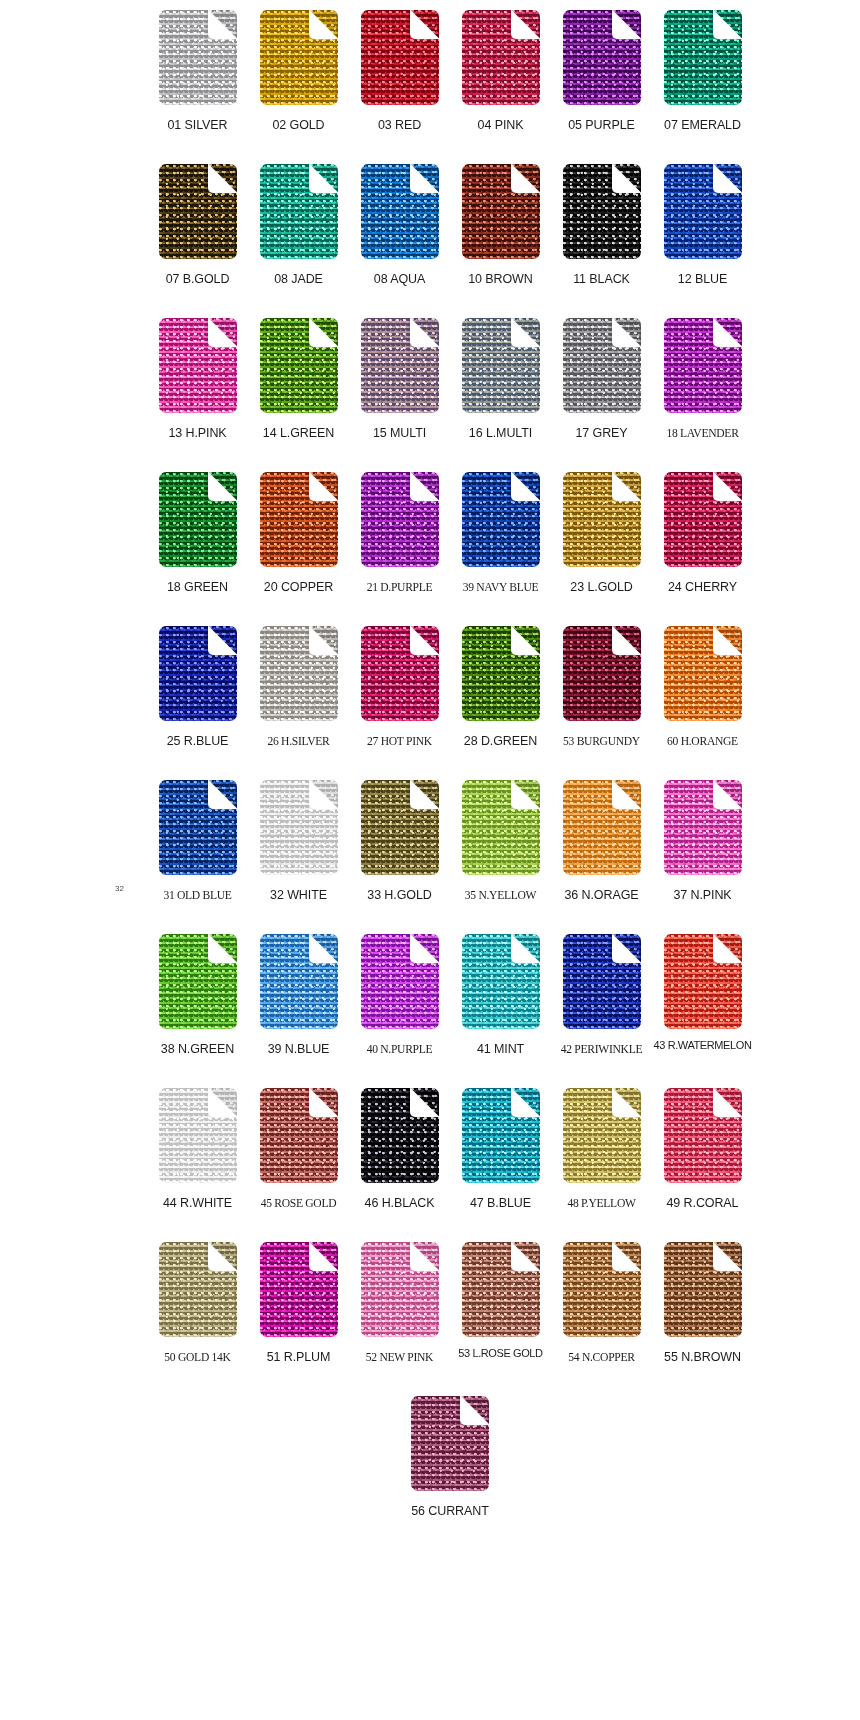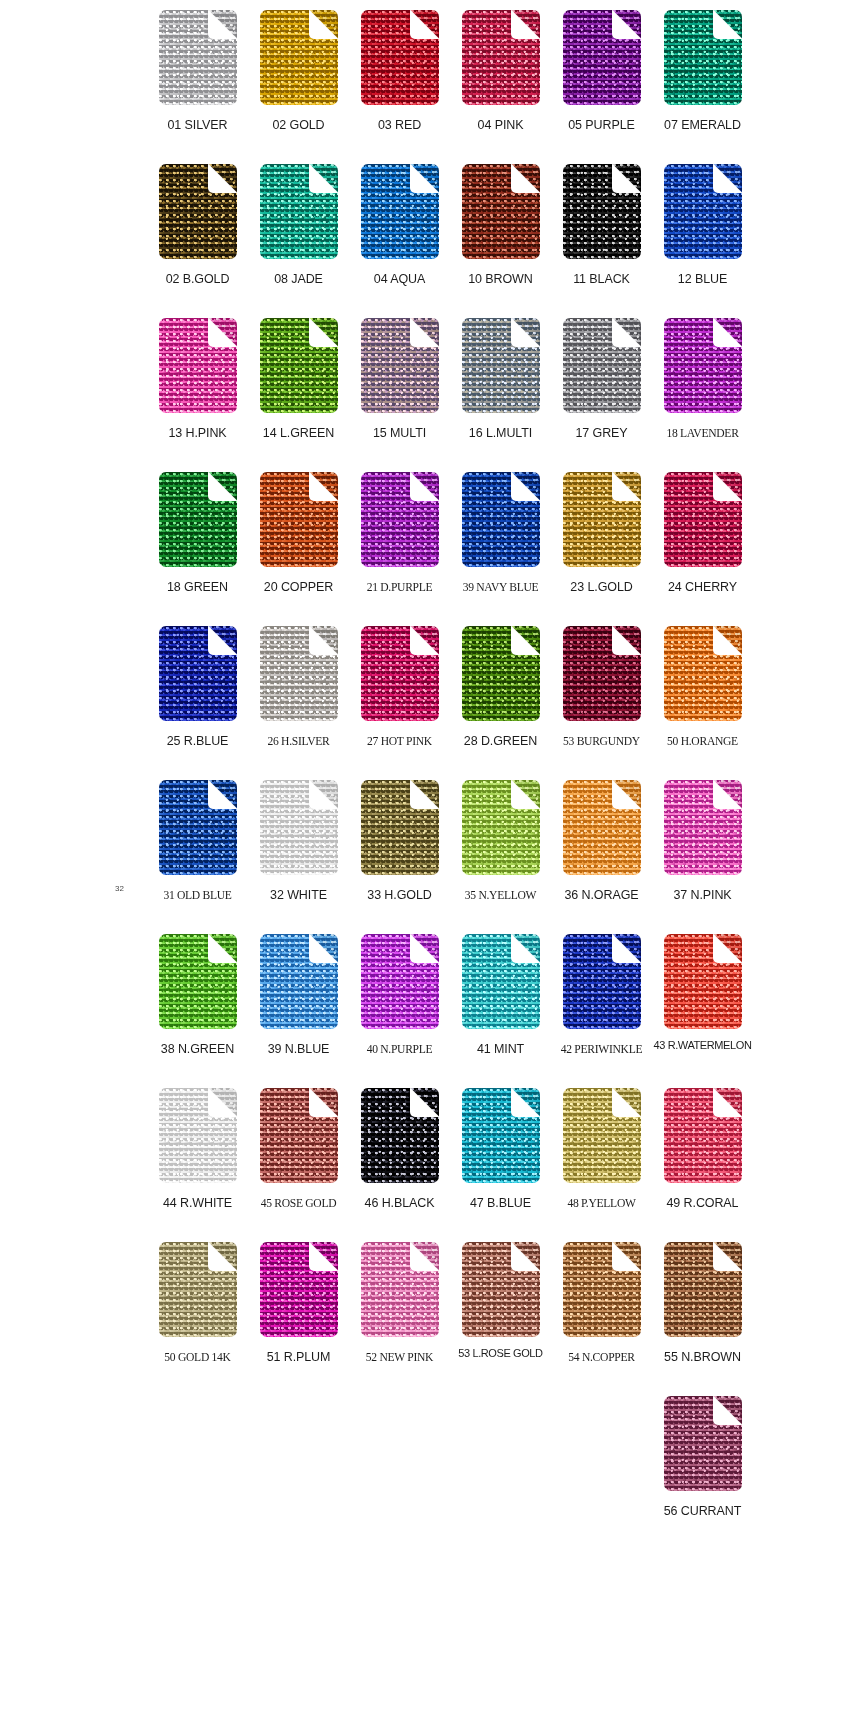--- a/index.html
+++ b/index.html
@@ -98,21 +98,21 @@
   .label.tighter{ font-size: 11px; letter-spacing: -0.4px; margin-top: 9px; }
 
   .side-mark {
     position: absolute;
     left: -40px;
     top: 104px;
     font-size: 8px;
     color: #4a4a4a;
   }
 
-  .row.single { justify-content: flex-end; }
+  .row.single { justify-content: center; }
 </style>
 </head>
 <body>
 
 <div id="sheet">
   <div class="grid">
       <div class="row">
         <div class="cell">
           <div class="swatch" style="background-color: rgb(195, 195, 197); background-image: radial-gradient(circle at 20% 30%, rgb(255, 255, 255) 0px, rgb(255, 255, 255) 1.1px, transparent 1.6px), radial-gradient(circle at 70% 80%, rgb(255, 255, 255) 0px, rgb(255, 255, 255) 0.9px, transparent 1.4px), radial-gradient(circle at 45% 15%, rgb(143, 143, 146) 0px, rgb(143, 143, 146) 2.2px, transparent 2.8px), radial-gradient(circle at 85% 60%, rgb(143, 143, 146) 0px, rgb(143, 143, 146) 1.8px, transparent 2.4px), radial-gradient(circle at 60% 45%, rgb(232, 232, 234) 0px, rgb(232, 232, 234) 1.4px, transparent 2px), linear-gradient(135deg, rgb(232, 232, 234) 0%, rgb(195, 195, 197) 40%, rgb(195, 195, 197) 60%, rgb(143, 143, 146) 100%); background-size: 7px 7px, 11px 11px, 5px 5px, 100% 100%;">
             <div class="fold-notch"></div>
@@ -155,35 +155,35 @@
           </div>
           <div class="label">07 EMERALD</div>
         </div>
       </div>
       <div class="row">
         <div class="cell">
           <div class="swatch" style="background-color: rgb(74, 58, 24); background-image: radial-gradient(circle at 20% 30%, rgb(232, 200, 120) 0px, rgb(232, 200, 120) 1.1px, transparent 1.6px), radial-gradient(circle at 70% 80%, rgb(232, 200, 120) 0px, rgb(232, 200, 120) 0.9px, transparent 1.4px), radial-gradient(circle at 45% 15%, rgb(26, 18, 5) 0px, rgb(26, 18, 5) 2.2px, transparent 2.8px), radial-gradient(circle at 85% 60%, rgb(26, 18, 5) 0px, rgb(26, 18, 5) 1.8px, transparent 2.4px), radial-gradient(circle at 60% 45%, rgb(138, 108, 42) 0px, rgb(138, 108, 42) 1.4px, transparent 2px), linear-gradient(135deg, rgb(138, 108, 42) 0%, rgb(74, 58, 24) 40%, rgb(74, 58, 24) 60%, rgb(26, 18, 5) 100%); background-size: 7px 7px, 11px 11px, 5px 5px, 100% 100%;">
             <div class="fold-notch"></div>
             <div class="fold-tri" style="background-color: rgb(74, 58, 24); background-image: radial-gradient(circle at 20% 30%, rgb(232, 200, 120) 0px, rgb(232, 200, 120) 1.1px, transparent 1.6px), radial-gradient(circle at 70% 80%, rgb(232, 200, 120) 0px, rgb(232, 200, 120) 0.9px, transparent 1.4px), radial-gradient(circle at 45% 15%, rgb(26, 18, 5) 0px, rgb(26, 18, 5) 2.2px, transparent 2.8px), radial-gradient(circle at 85% 60%, rgb(26, 18, 5) 0px, rgb(26, 18, 5) 1.8px, transparent 2.4px), radial-gradient(circle at 60% 45%, rgb(138, 108, 42) 0px, rgb(138, 108, 42) 1.4px, transparent 2px), linear-gradient(135deg, rgb(138, 108, 42) 0%, rgb(74, 58, 24) 40%, rgb(74, 58, 24) 60%, rgb(26, 18, 5) 100%); background-size: 7px 7px, 11px 11px, 5px 5px, 100% 100%;"></div>
           </div>
-          <div class="label">02 B.GOLD</div>
+          <div class="label">07 B.GOLD</div>
         </div>
         <div class="cell">
           <div class="swatch" style="background-color: rgb(17, 184, 154); background-image: radial-gradient(circle at 20% 30%, rgb(160, 255, 232) 0px, rgb(160, 255, 232) 1.1px, transparent 1.6px), radial-gradient(circle at 70% 80%, rgb(160, 255, 232) 0px, rgb(160, 255, 232) 0.9px, transparent 1.4px), radial-gradient(circle at 45% 15%, rgb(4, 96, 80) 0px, rgb(4, 96, 80) 2.2px, transparent 2.8px), radial-gradient(circle at 85% 60%, rgb(4, 96, 80) 0px, rgb(4, 96, 80) 1.8px, transparent 2.4px), radial-gradient(circle at 60% 45%, rgb(58, 212, 184) 0px, rgb(58, 212, 184) 1.4px, transparent 2px), linear-gradient(135deg, rgb(58, 212, 184) 0%, rgb(17, 184, 154) 40%, rgb(17, 184, 154) 60%, rgb(4, 96, 80) 100%); background-size: 7px 7px, 11px 11px, 5px 5px, 100% 100%;">
             <div class="fold-notch"></div>
             <div class="fold-tri" style="background-color: rgb(17, 184, 154); background-image: radial-gradient(circle at 20% 30%, rgb(160, 255, 232) 0px, rgb(160, 255, 232) 1.1px, transparent 1.6px), radial-gradient(circle at 70% 80%, rgb(160, 255, 232) 0px, rgb(160, 255, 232) 0.9px, transparent 1.4px), radial-gradient(circle at 45% 15%, rgb(4, 96, 80) 0px, rgb(4, 96, 80) 2.2px, transparent 2.8px), radial-gradient(circle at 85% 60%, rgb(4, 96, 80) 0px, rgb(4, 96, 80) 1.8px, transparent 2.4px), radial-gradient(circle at 60% 45%, rgb(58, 212, 184) 0px, rgb(58, 212, 184) 1.4px, transparent 2px), linear-gradient(135deg, rgb(58, 212, 184) 0%, rgb(17, 184, 154) 40%, rgb(17, 184, 154) 60%, rgb(4, 96, 80) 100%); background-size: 7px 7px, 11px 11px, 5px 5px, 100% 100%;"></div>
           </div>
           <div class="label">08 JADE</div>
         </div>
         <div class="cell">
           <div class="swatch" style="background-color: rgb(10, 116, 214); background-image: radial-gradient(circle at 20% 30%, rgb(159, 216, 255) 0px, rgb(159, 216, 255) 1.1px, transparent 1.6px), radial-gradient(circle at 70% 80%, rgb(159, 216, 255) 0px, rgb(159, 216, 255) 0.9px, transparent 1.4px), radial-gradient(circle at 45% 15%, rgb(3, 58, 112) 0px, rgb(3, 58, 112) 2.2px, transparent 2.8px), radial-gradient(circle at 85% 60%, rgb(3, 58, 112) 0px, rgb(3, 58, 112) 1.8px, transparent 2.4px), radial-gradient(circle at 60% 45%, rgb(48, 150, 238) 0px, rgb(48, 150, 238) 1.4px, transparent 2px), linear-gradient(135deg, rgb(48, 150, 238) 0%, rgb(10, 116, 214) 40%, rgb(10, 116, 214) 60%, rgb(3, 58, 112) 100%); background-size: 7px 7px, 11px 11px, 5px 5px, 100% 100%;">
             <div class="fold-notch"></div>
             <div class="fold-tri" style="background-color: rgb(10, 116, 214); background-image: radial-gradient(circle at 20% 30%, rgb(159, 216, 255) 0px, rgb(159, 216, 255) 1.1px, transparent 1.6px), radial-gradient(circle at 70% 80%, rgb(159, 216, 255) 0px, rgb(159, 216, 255) 0.9px, transparent 1.4px), radial-gradient(circle at 45% 15%, rgb(3, 58, 112) 0px, rgb(3, 58, 112) 2.2px, transparent 2.8px), radial-gradient(circle at 85% 60%, rgb(3, 58, 112) 0px, rgb(3, 58, 112) 1.8px, transparent 2.4px), radial-gradient(circle at 60% 45%, rgb(48, 150, 238) 0px, rgb(48, 150, 238) 1.4px, transparent 2px), linear-gradient(135deg, rgb(48, 150, 238) 0%, rgb(10, 116, 214) 40%, rgb(10, 116, 214) 60%, rgb(3, 58, 112) 100%); background-size: 7px 7px, 11px 11px, 5px 5px, 100% 100%;"></div>
           </div>
-          <div class="label">04 AQUA</div>
+          <div class="label">08 AQUA</div>
         </div>
         <div class="cell">
           <div class="swatch" style="background-color: rgb(142, 42, 28); background-image: radial-gradient(circle at 20% 30%, rgb(232, 144, 122) 0px, rgb(232, 144, 122) 1.1px, transparent 1.6px), radial-gradient(circle at 70% 80%, rgb(232, 144, 122) 0px, rgb(232, 144, 122) 0.9px, transparent 1.4px), radial-gradient(circle at 45% 15%, rgb(58, 14, 6) 0px, rgb(58, 14, 6) 2.2px, transparent 2.8px), radial-gradient(circle at 85% 60%, rgb(58, 14, 6) 0px, rgb(58, 14, 6) 1.8px, transparent 2.4px), radial-gradient(circle at 60% 45%, rgb(173, 74, 50) 0px, rgb(173, 74, 50) 1.4px, transparent 2px), linear-gradient(135deg, rgb(173, 74, 50) 0%, rgb(142, 42, 28) 40%, rgb(142, 42, 28) 60%, rgb(58, 14, 6) 100%); background-size: 7px 7px, 11px 11px, 5px 5px, 100% 100%;">
             <div class="fold-notch"></div>
             <div class="fold-tri" style="background-color: rgb(142, 42, 28); background-image: radial-gradient(circle at 20% 30%, rgb(232, 144, 122) 0px, rgb(232, 144, 122) 1.1px, transparent 1.6px), radial-gradient(circle at 70% 80%, rgb(232, 144, 122) 0px, rgb(232, 144, 122) 0.9px, transparent 1.4px), radial-gradient(circle at 45% 15%, rgb(58, 14, 6) 0px, rgb(58, 14, 6) 2.2px, transparent 2.8px), radial-gradient(circle at 85% 60%, rgb(58, 14, 6) 0px, rgb(58, 14, 6) 1.8px, transparent 2.4px), radial-gradient(circle at 60% 45%, rgb(173, 74, 50) 0px, rgb(173, 74, 50) 1.4px, transparent 2px), linear-gradient(135deg, rgb(173, 74, 50) 0%, rgb(142, 42, 28) 40%, rgb(142, 42, 28) 60%, rgb(58, 14, 6) 100%); background-size: 7px 7px, 11px 11px, 5px 5px, 100% 100%;"></div>
           </div>
           <div class="label">10 BROWN</div>
         </div>
         <div class="cell">
           <div class="swatch" style="background-color: rgb(26, 26, 26); background-image: radial-gradient(circle at 20% 30%, rgb(216, 216, 216) 0px, rgb(216, 216, 216) 1.1px, transparent 1.6px), radial-gradient(circle at 70% 80%, rgb(216, 216, 216) 0px, rgb(216, 216, 216) 0.9px, transparent 1.4px), radial-gradient(circle at 45% 15%, rgb(0, 0, 0) 0px, rgb(0, 0, 0) 2.2px, transparent 2.8px), radial-gradient(circle at 85% 60%, rgb(0, 0, 0) 0px, rgb(0, 0, 0) 1.8px, transparent 2.4px), radial-gradient(circle at 60% 45%, rgb(68, 68, 68) 0px, rgb(68, 68, 68) 1.4px, transparent 2px), linear-gradient(135deg, rgb(68, 68, 68) 0%, rgb(26, 26, 26) 40%, rgb(26, 26, 26) 60%, rgb(0, 0, 0) 100%); background-size: 7px 7px, 11px 11px, 5px 5px, 100% 100%;">
@@ -322,21 +322,21 @@
             <div class="fold-notch"></div>
             <div class="fold-tri" style="background-color: rgb(138, 16, 48); background-image: radial-gradient(circle at 20% 30%, rgb(224, 112, 144) 0px, rgb(224, 112, 144) 1.1px, transparent 1.6px), radial-gradient(circle at 70% 80%, rgb(224, 112, 144) 0px, rgb(224, 112, 144) 0.9px, transparent 1.4px), radial-gradient(circle at 45% 15%, rgb(58, 0, 16) 0px, rgb(58, 0, 16) 2.2px, transparent 2.8px), radial-gradient(circle at 85% 60%, rgb(58, 0, 16) 0px, rgb(58, 0, 16) 1.8px, transparent 2.4px), radial-gradient(circle at 60% 45%, rgb(170, 42, 80) 0px, rgb(170, 42, 80) 1.4px, transparent 2px), linear-gradient(135deg, rgb(170, 42, 80) 0%, rgb(138, 16, 48) 40%, rgb(138, 16, 48) 60%, rgb(58, 0, 16) 100%); background-size: 7px 7px, 11px 11px, 5px 5px, 100% 100%;"></div>
           </div>
           <div class="label tight">53 BURGUNDY</div>
         </div>
         <div class="cell">
           <div class="swatch" style="background-color: rgb(249, 140, 52); background-image: radial-gradient(circle at 20% 30%, rgb(255, 216, 168) 0px, rgb(255, 216, 168) 1.1px, transparent 1.6px), radial-gradient(circle at 70% 80%, rgb(255, 216, 168) 0px, rgb(255, 216, 168) 0.9px, transparent 1.4px), radial-gradient(circle at 45% 15%, rgb(176, 74, 0) 0px, rgb(176, 74, 0) 2.2px, transparent 2.8px), radial-gradient(circle at 85% 60%, rgb(176, 74, 0) 0px, rgb(176, 74, 0) 1.8px, transparent 2.4px), radial-gradient(circle at 60% 45%, rgb(255, 172, 96) 0px, rgb(255, 172, 96) 1.4px, transparent 2px), linear-gradient(135deg, rgb(255, 172, 96) 0%, rgb(249, 140, 52) 40%, rgb(249, 140, 52) 60%, rgb(176, 74, 0) 100%); background-size: 7px 7px, 11px 11px, 5px 5px, 100% 100%;">
             <div class="fold-notch"></div>
             <div class="fold-tri" style="background-color: rgb(249, 140, 52); background-image: radial-gradient(circle at 20% 30%, rgb(255, 216, 168) 0px, rgb(255, 216, 168) 1.1px, transparent 1.6px), radial-gradient(circle at 70% 80%, rgb(255, 216, 168) 0px, rgb(255, 216, 168) 0.9px, transparent 1.4px), radial-gradient(circle at 45% 15%, rgb(176, 74, 0) 0px, rgb(176, 74, 0) 2.2px, transparent 2.8px), radial-gradient(circle at 85% 60%, rgb(176, 74, 0) 0px, rgb(176, 74, 0) 1.8px, transparent 2.4px), radial-gradient(circle at 60% 45%, rgb(255, 172, 96) 0px, rgb(255, 172, 96) 1.4px, transparent 2px), linear-gradient(135deg, rgb(255, 172, 96) 0%, rgb(249, 140, 52) 40%, rgb(249, 140, 52) 60%, rgb(176, 74, 0) 100%); background-size: 7px 7px, 11px 11px, 5px 5px, 100% 100%;"></div>
           </div>
-          <div class="label tight">50 H.ORANGE</div>
+          <div class="label tight">60 H.ORANGE</div>
         </div>
       </div>
       <div class="row">
         <div class="side-mark">32</div>
         <div class="cell">
           <div class="swatch" style="background-color: rgb(24, 82, 192); background-image: radial-gradient(circle at 20% 30%, rgb(140, 188, 255) 0px, rgb(140, 188, 255) 1.1px, transparent 1.6px), radial-gradient(circle at 70% 80%, rgb(140, 188, 255) 0px, rgb(140, 188, 255) 0.9px, transparent 1.4px), radial-gradient(circle at 45% 15%, rgb(2, 33, 94) 0px, rgb(2, 33, 94) 2.2px, transparent 2.8px), radial-gradient(circle at 85% 60%, rgb(2, 33, 94) 0px, rgb(2, 33, 94) 1.8px, transparent 2.4px), radial-gradient(circle at 60% 45%, rgb(58, 120, 220) 0px, rgb(58, 120, 220) 1.4px, transparent 2px), linear-gradient(135deg, rgb(58, 120, 220) 0%, rgb(24, 82, 192) 40%, rgb(24, 82, 192) 60%, rgb(2, 33, 94) 100%); background-size: 7px 7px, 11px 11px, 5px 5px, 100% 100%;">
             <div class="fold-notch"></div>
             <div class="fold-tri" style="background-color: rgb(24, 82, 192); background-image: radial-gradient(circle at 20% 30%, rgb(140, 188, 255) 0px, rgb(140, 188, 255) 1.1px, transparent 1.6px), radial-gradient(circle at 70% 80%, rgb(140, 188, 255) 0px, rgb(140, 188, 255) 0.9px, transparent 1.4px), radial-gradient(circle at 45% 15%, rgb(2, 33, 94) 0px, rgb(2, 33, 94) 2.2px, transparent 2.8px), radial-gradient(circle at 85% 60%, rgb(2, 33, 94) 0px, rgb(2, 33, 94) 1.8px, transparent 2.4px), radial-gradient(circle at 60% 45%, rgb(58, 120, 220) 0px, rgb(58, 120, 220) 1.4px, transparent 2px), linear-gradient(135deg, rgb(58, 120, 220) 0%, rgb(24, 82, 192) 40%, rgb(24, 82, 192) 60%, rgb(2, 33, 94) 100%); background-size: 7px 7px, 11px 11px, 5px 5px, 100% 100%;"></div>
           </div>
           <div class="label tight">31 OLD BLUE</div>

